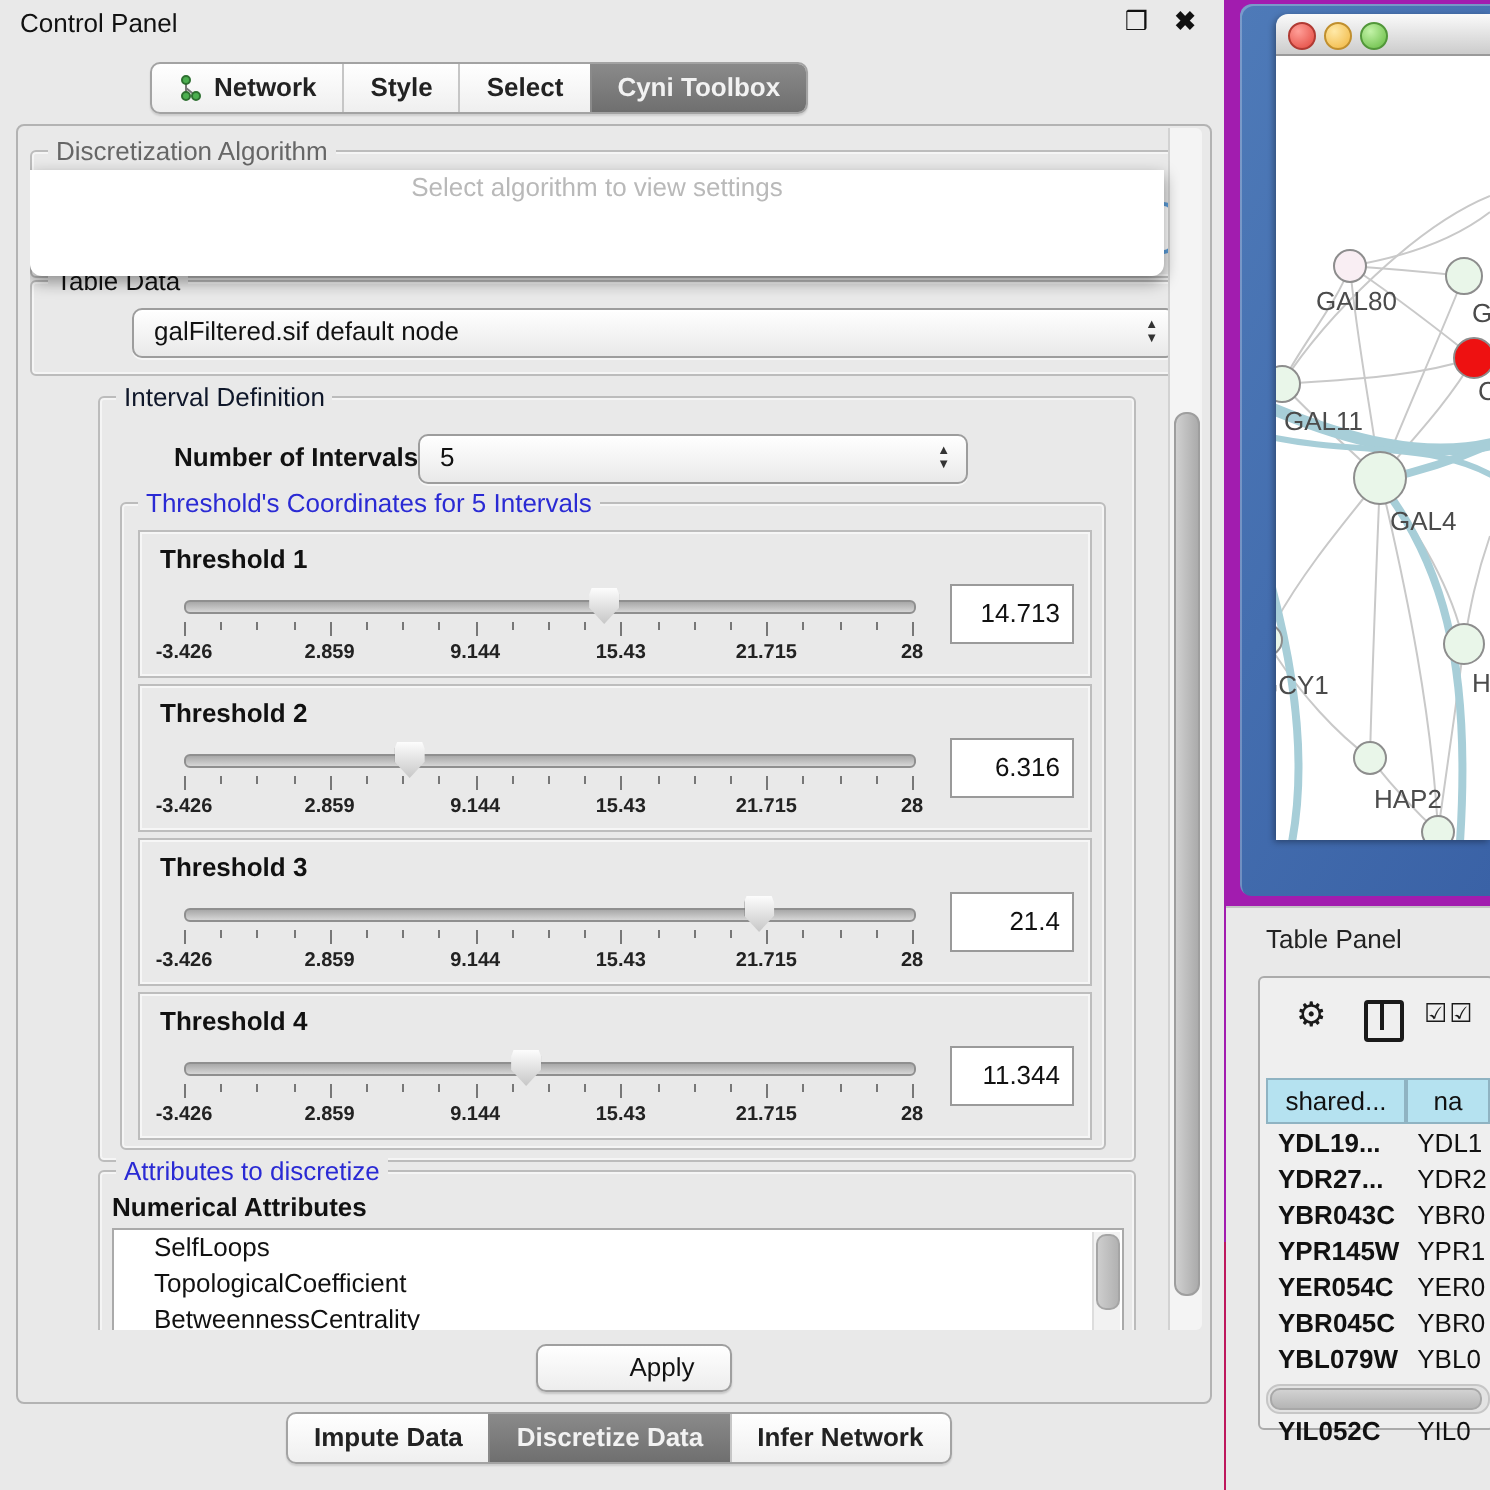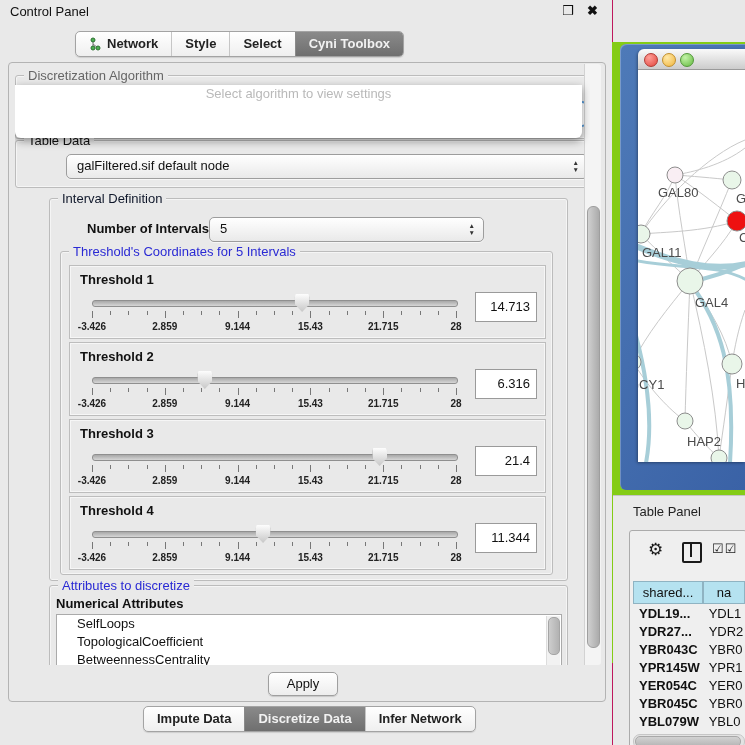--- a/index.html
+++ b/index.html
@@ -1,19 +1,19 @@
 <!DOCTYPE html>
 <html><head>
 <meta charset="utf-8">
 <style>
   html,body{margin:0;padding:0;background:#d4d4d4;}
   .stage{position:relative;width:745px;height:745px;background:#e8e8e8;overflow:hidden;
          font-family:"Liberation Sans",sans-serif;font-size:13px;color:#1a1a1a;}
   
-  .control-panel{position:absolute;left:0;top:0;width:612px;height:745px;background:#e9e9e9;border-right:1px solid #be185d;}
+  .control-panel{position:absolute;left:0;top:0;width:612px;height:745px;background:#e9e9e9;border-right:7px solid #be185d;}
   .titlebar{position:absolute;left:0;top:0;width:100%;height:24px;}
   .titlebar .title{position:absolute;left:10px;top:4px;font-size:13px;color:#111;}
   .win-ic{position:absolute;top:3px;font-size:13px;color:#111;cursor:default;}
   .ic-float{right:38px;} .ic-close{right:14px;font-weight:bold;}
   
   .pill{position:absolute;display:inline-flex;border:1px solid #a3a3a3;border-radius:5px;overflow:hidden;
         background:linear-gradient(#ffffff,#efefef);box-shadow:0 1px 1px rgba(0,0,0,.12);height:24px;}
   .seg{display:flex;align-items:center;gap:5px;padding:0 13px;font-size:13px;font-weight:600;color:#222;
        border-left:1px solid #c6c6c6;line-height:24px;white-space:nowrap;}
   .seg:first-child{border-left:none;}
@@ -68,21 +68,21 @@
   
   .btn{position:absolute;height:22px;border:1px solid #9f9f9f;border-radius:5px;text-align:center;
        background:linear-gradient(#ffffff,#ededed);font-size:13px;line-height:21px;color:#111;
        box-shadow:0 1px 1px rgba(0,0,0,.15);}
   
   .vscroll{position:absolute;left:575px;top:1px;width:16px;height:601px;background:#f4f4f4;
            border-left:1px solid #d2d2d2;border-radius:0 3px 3px 0;}
   .vthumb{position:absolute;left:2px;top:142px;width:11px;height:440px;border-radius:6px;
           background:linear-gradient(90deg,#d0d0d0,#ababab);border:1px solid #9e9e9e;}
   
-  .right-area{position:absolute;left:612px;top:0;width:133px;height:621px;background:#84cc16;margin-top:42px;}
+  .right-area{position:absolute;left:612px;top:0;width:133px;height:621px;background:#a21caf;}
   .net-window{position:absolute;left:8px;top:2px;width:125px;height:446px;
               background:linear-gradient(120deg,#4e7ab8,#3a62a6);border-radius:6px 0 0 6px;
               box-shadow:inset 1px 1px 0 rgba(255,255,255,.25);}
   .net-inner{position:absolute;left:18px;top:5px;width:107px;height:413px;border-radius:6px 0 0 0;overflow:hidden;
              box-shadow:-1px 1px 3px rgba(0,0,0,.35);}
   .net-titlebar{position:absolute;left:0;top:0;width:100%;height:20px;
                 background:linear-gradient(#fafafa,#cccccc);border-bottom:1px solid #9a9a9a;}
   .light{position:absolute;top:4px;width:12px;height:12px;border-radius:50%;}
   .l-red{left:6px;background:radial-gradient(circle at 35% 30%,#ff9f98,#e2463d);border:1px solid #b03a33;}
   .l-yellow{left:24px;background:radial-gradient(circle at 35% 30%,#ffe9a8,#f0b53e);border:1px solid #c08f2e;}
@@ -362,21 +362,21 @@
                 <div class="mini-thumb"></div>
               </div>
           </div>
         </div>
       </div>
 
       <div class="vscroll">
         <div class="vthumb"></div>
       </div>
 
-      <div class="btn" style="left:259px;top:609px;width:68px;">Apply</div>
+      <div class="btn" style="left:259px;top:609px;width:68px;padding-left:28px;">Apply</div>
     </div>
 
     <div class="pill" id="bottom-tabs">
         <div class="seg">
           <span>Impute Data</span>
         </div>
         <div class="seg seg-dark">
           <span>Discretize Data</span>
         </div>
         <div class="seg">

